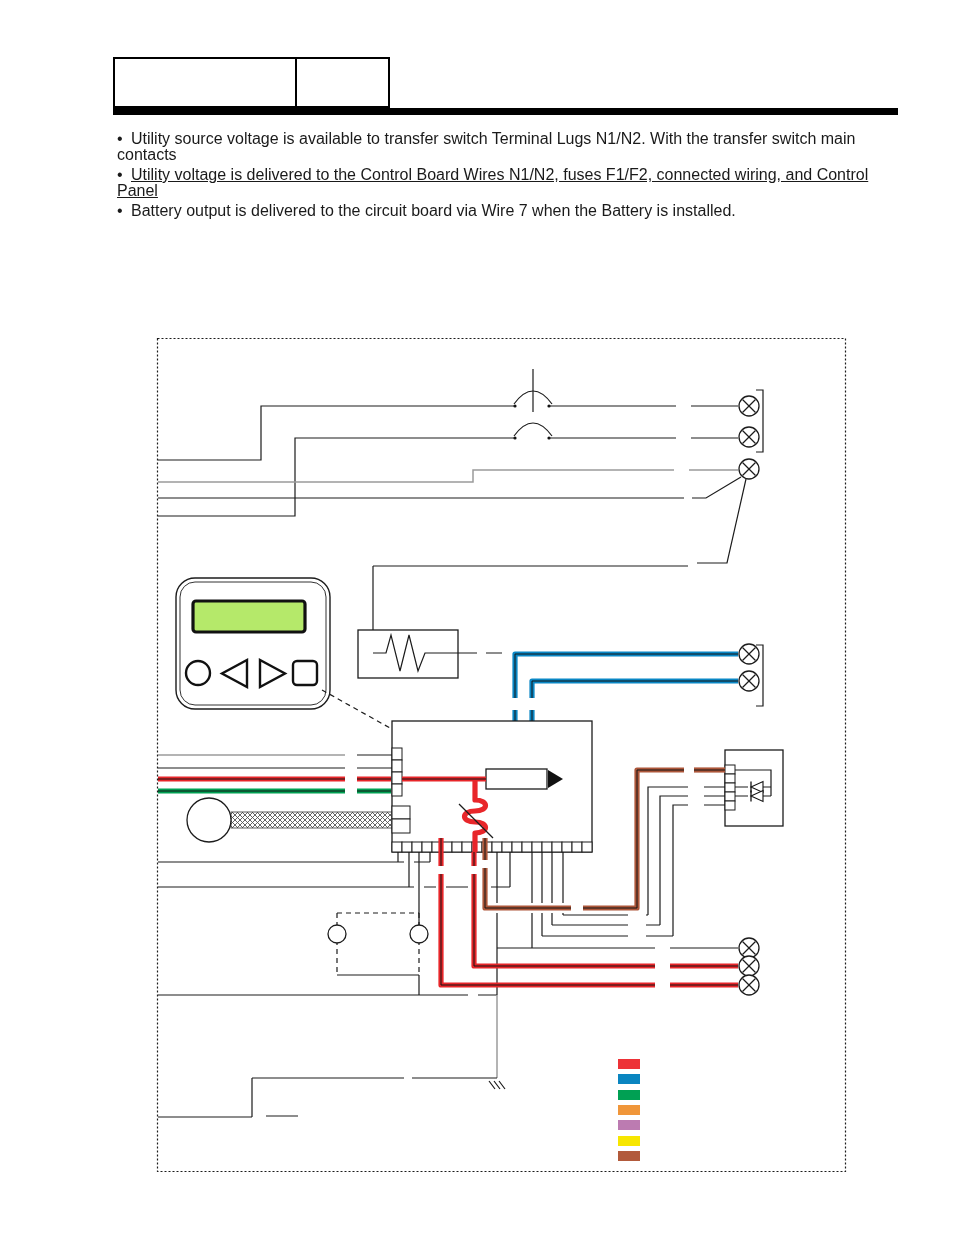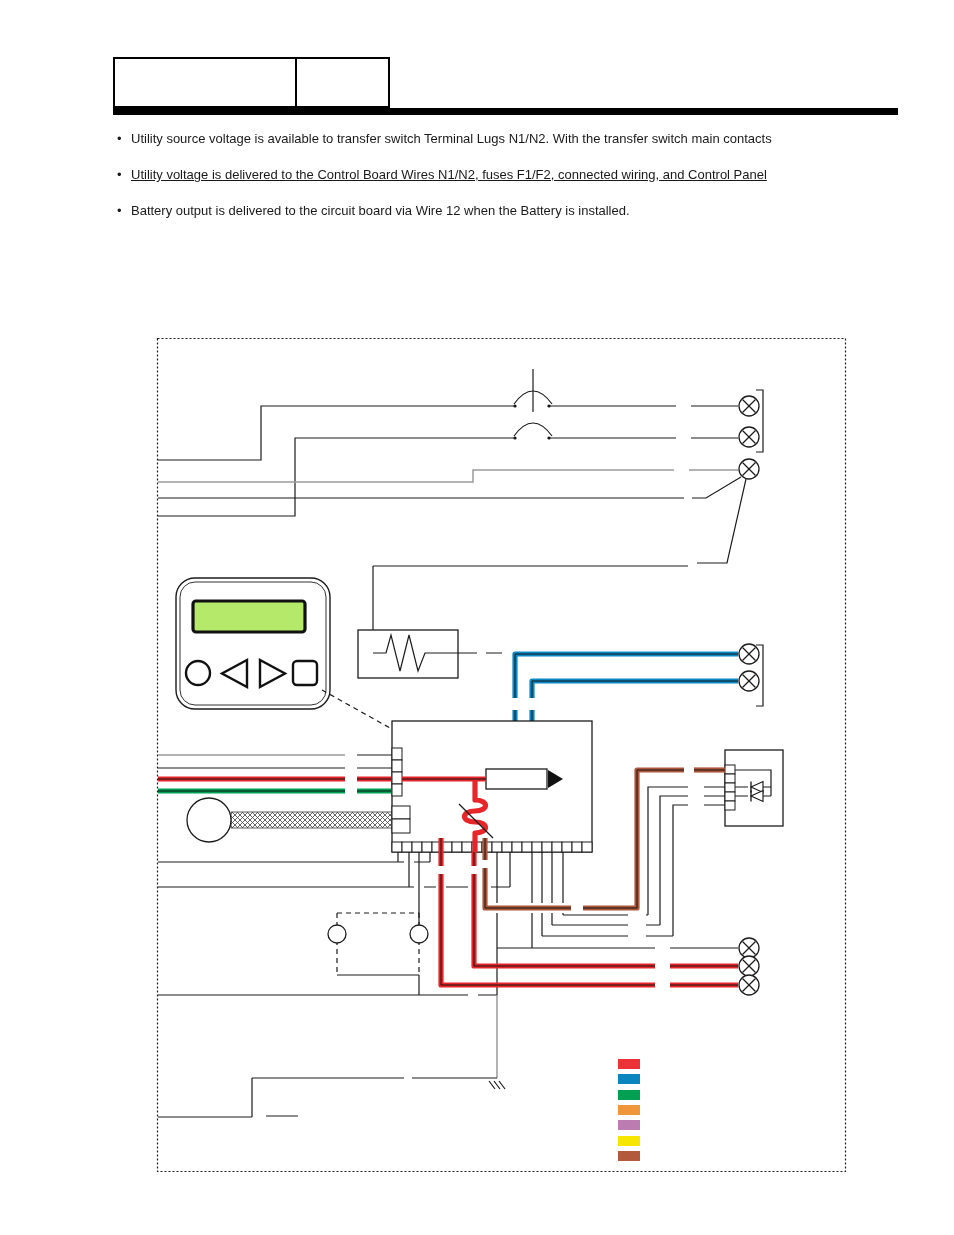--- a/index.html
+++ b/index.html
@@ -6,21 +6,21 @@
   .page{position:relative;width:954px;height:1235px;background:#fff;overflow:hidden;
         font-family:"Liberation Sans",sans-serif;color:#1a1a1a;}
   
   .hdr-box1{position:absolute;left:113px;top:57px;width:184px;height:51px;
             border:2px solid #000;background:#fff;box-sizing:border-box;}
   .hdr-box2{position:absolute;left:297px;top:57px;width:93px;height:51px;
             border:2px solid #000;border-left:none;background:#fff;box-sizing:border-box;}
   .hdr-rule{position:absolute;left:113px;top:108px;width:785px;height:7px;background:#000;}
   
   .bullets{position:absolute;left:0;top:0;margin:0;padding:0;list-style:none;width:954px;}
-  .bullets li{position:absolute;left:117px;width:790px;font-size:13px;line-height:16px;}
+  .bullets li{position:absolute;left:117px;width:790px;font-size:16px;line-height:16px;}
   .bullets li .bm{display:inline-block;width:14px;}
   .bullets li:nth-child(1){top:131px;}
   .bullets li:nth-child(2){top:167px;text-decoration:underline;}
   .bullets li:nth-child(3){top:203px;}
   
   svg.diagram{position:absolute;left:0;top:0;}
   .k{stroke:var(--ink,#1c1c1c);stroke-width:1.2;fill:none;}
   .kg{stroke:var(--gray,#9b9b9b);stroke-width:1.5;fill:none;}
   .dsh{stroke-dasharray:5 4;}
   .dot2{stroke-dasharray:2 2;}
@@ -42,21 +42,21 @@
 
 <div class="page">
 
   <div class="hdr-box1"></div>
   <div class="hdr-box2"></div>
   <div class="hdr-rule"></div>
 
   <ul class="bullets">
     <li><span class="bm">•</span><span>Utility source voltage is available to transfer switch Terminal Lugs N1/N2. With the transfer switch main contacts</span></li>
     <li><span class="bm">•</span><span>Utility voltage is delivered to the Control Board Wires N1/N2, fuses F1/F2, connected wiring, and Control Panel</span></li>
-    <li><span class="bm">•</span><span>Battery output is delivered to the circuit board via Wire 12 when the Battery is installed.</span></li>
+    <li><span class="bm">•</span><span>Battery output is delivered to the circuit board via Wire 7 when the Battery is installed.</span></li>
   </ul>
 
   <svg class="diagram" width="954" height="1235" viewBox="0 0 954 1235">
     <defs>
       <g id="termX">
         <circle class="termS" cx="0" cy="0" r="10"></circle>
         <line class="k" x1="-6.5" y1="-6.5" x2="6.5" y2="6.5"></line>
         <line class="k" x1="-6.5" y1="6.5" x2="6.5" y2="-6.5"></line>
       </g>
       <pattern id="hatch" width="5" height="5" patternUnits="userSpaceOnUse">

